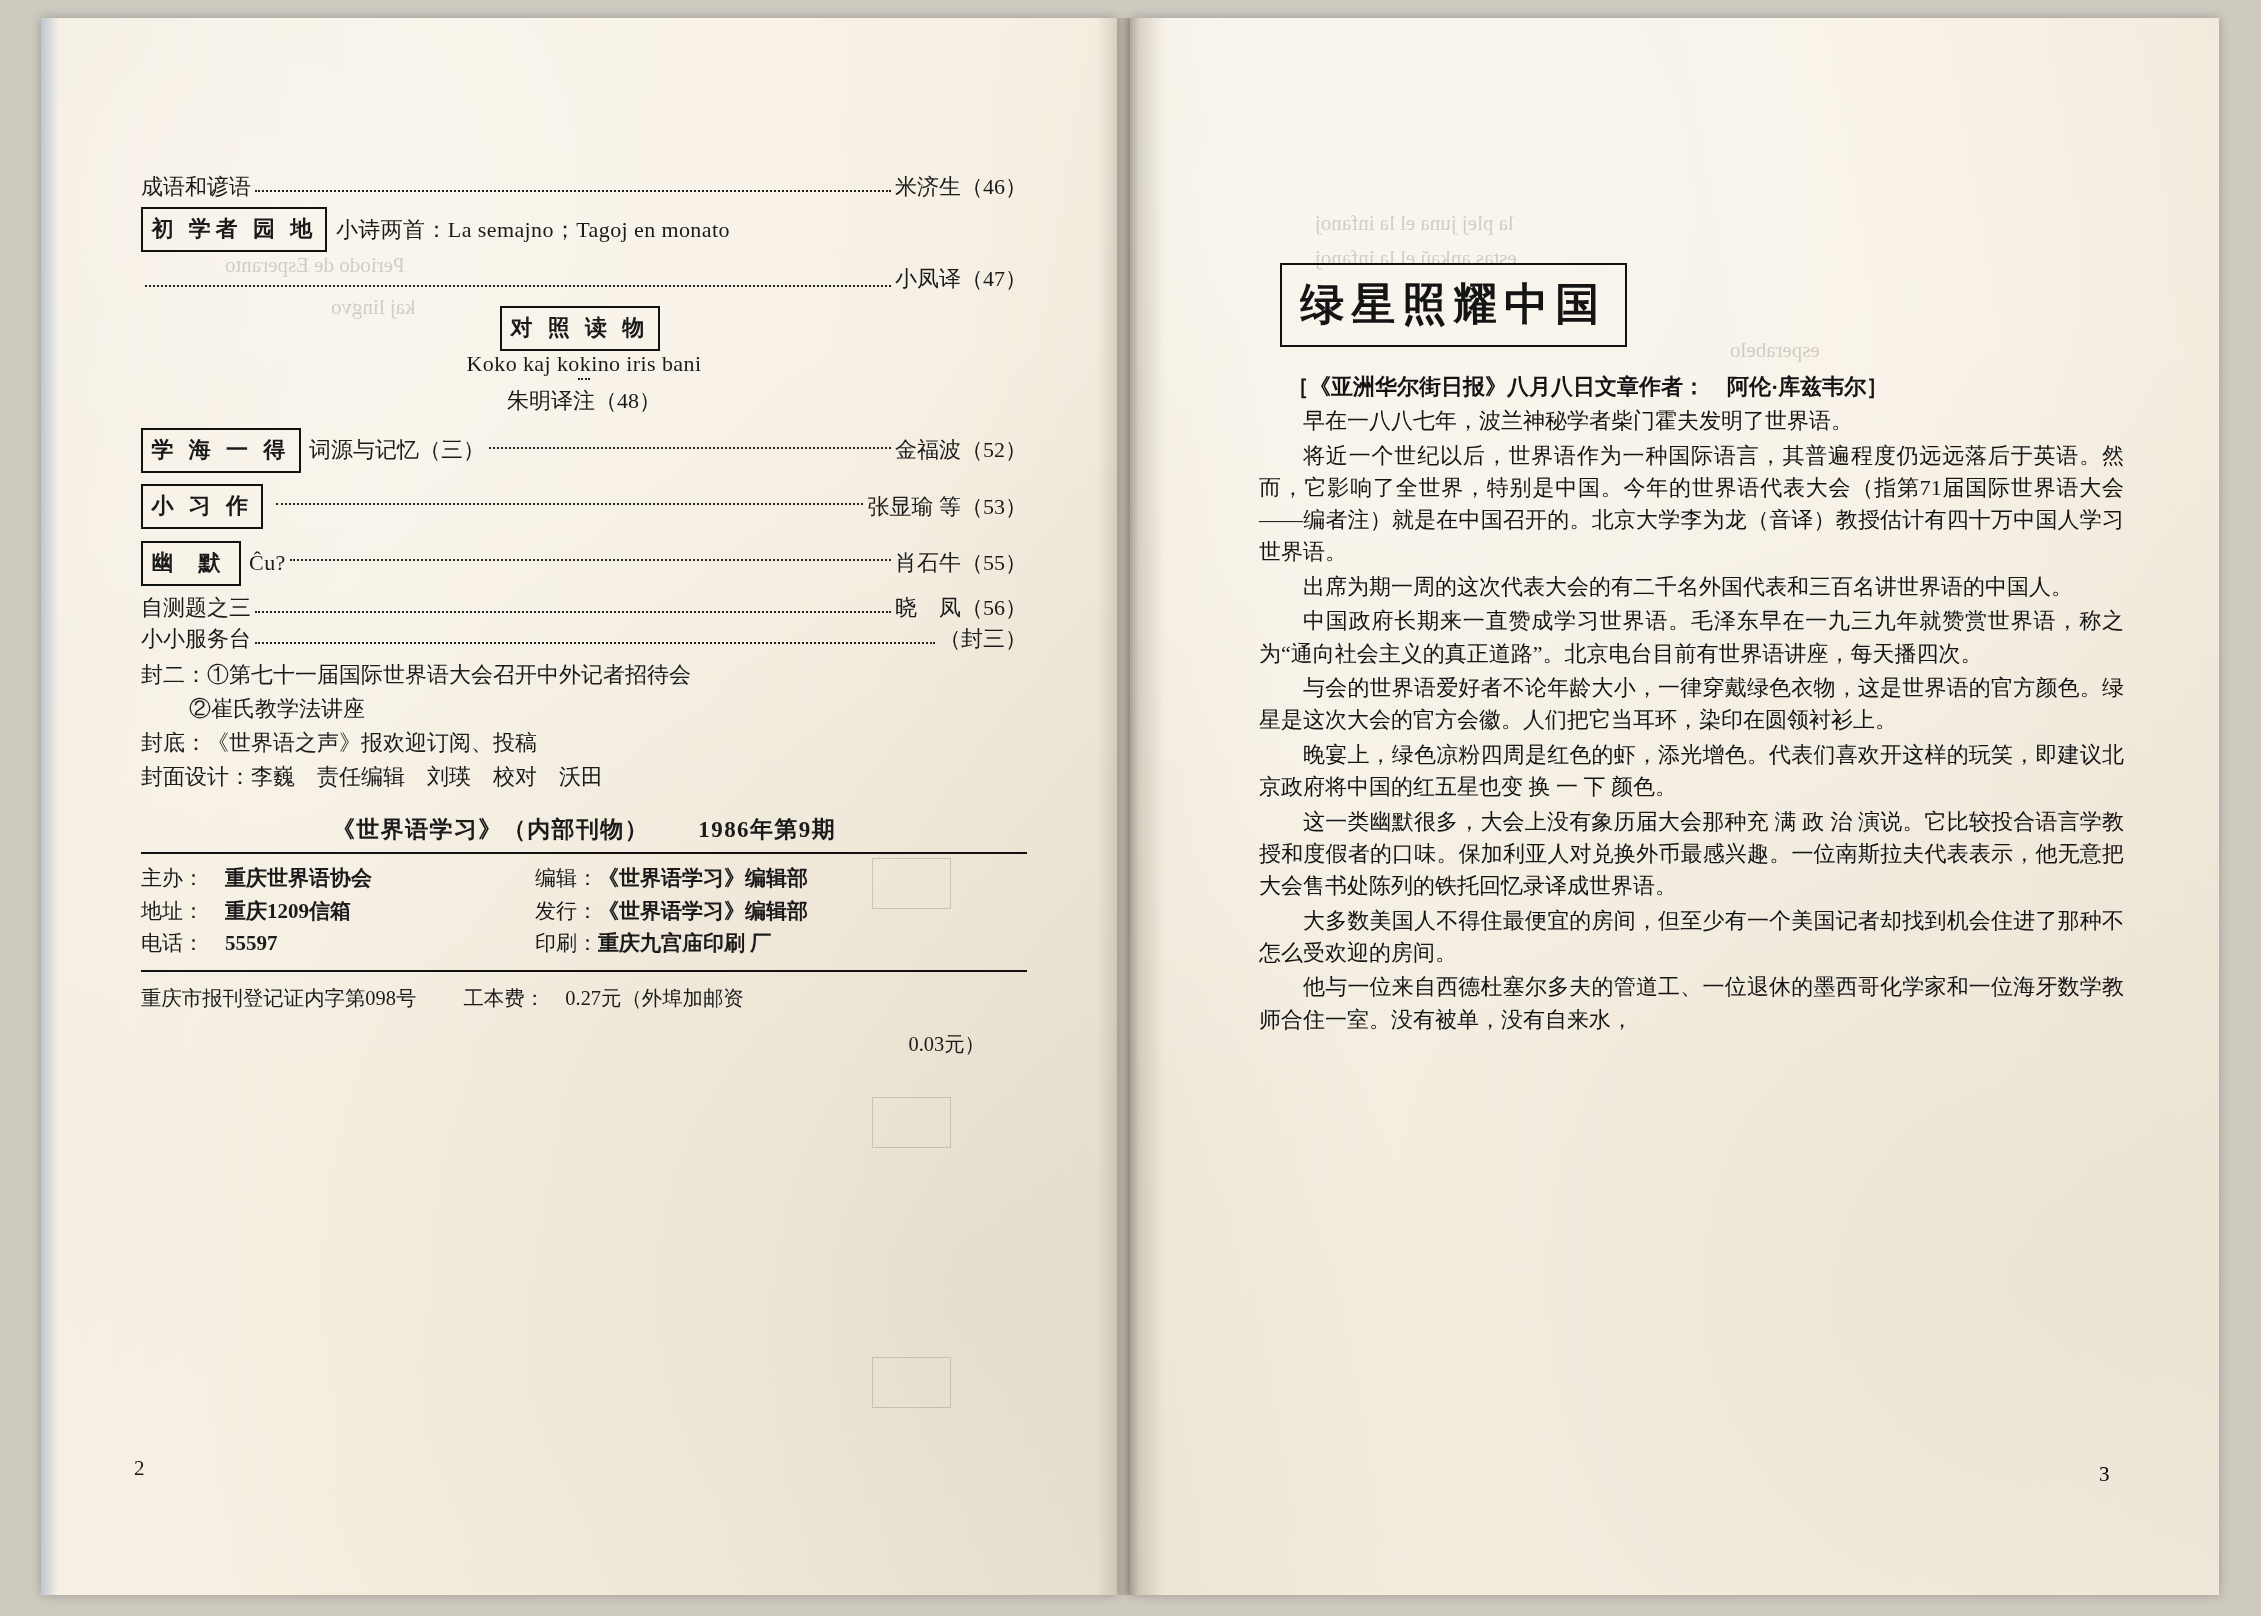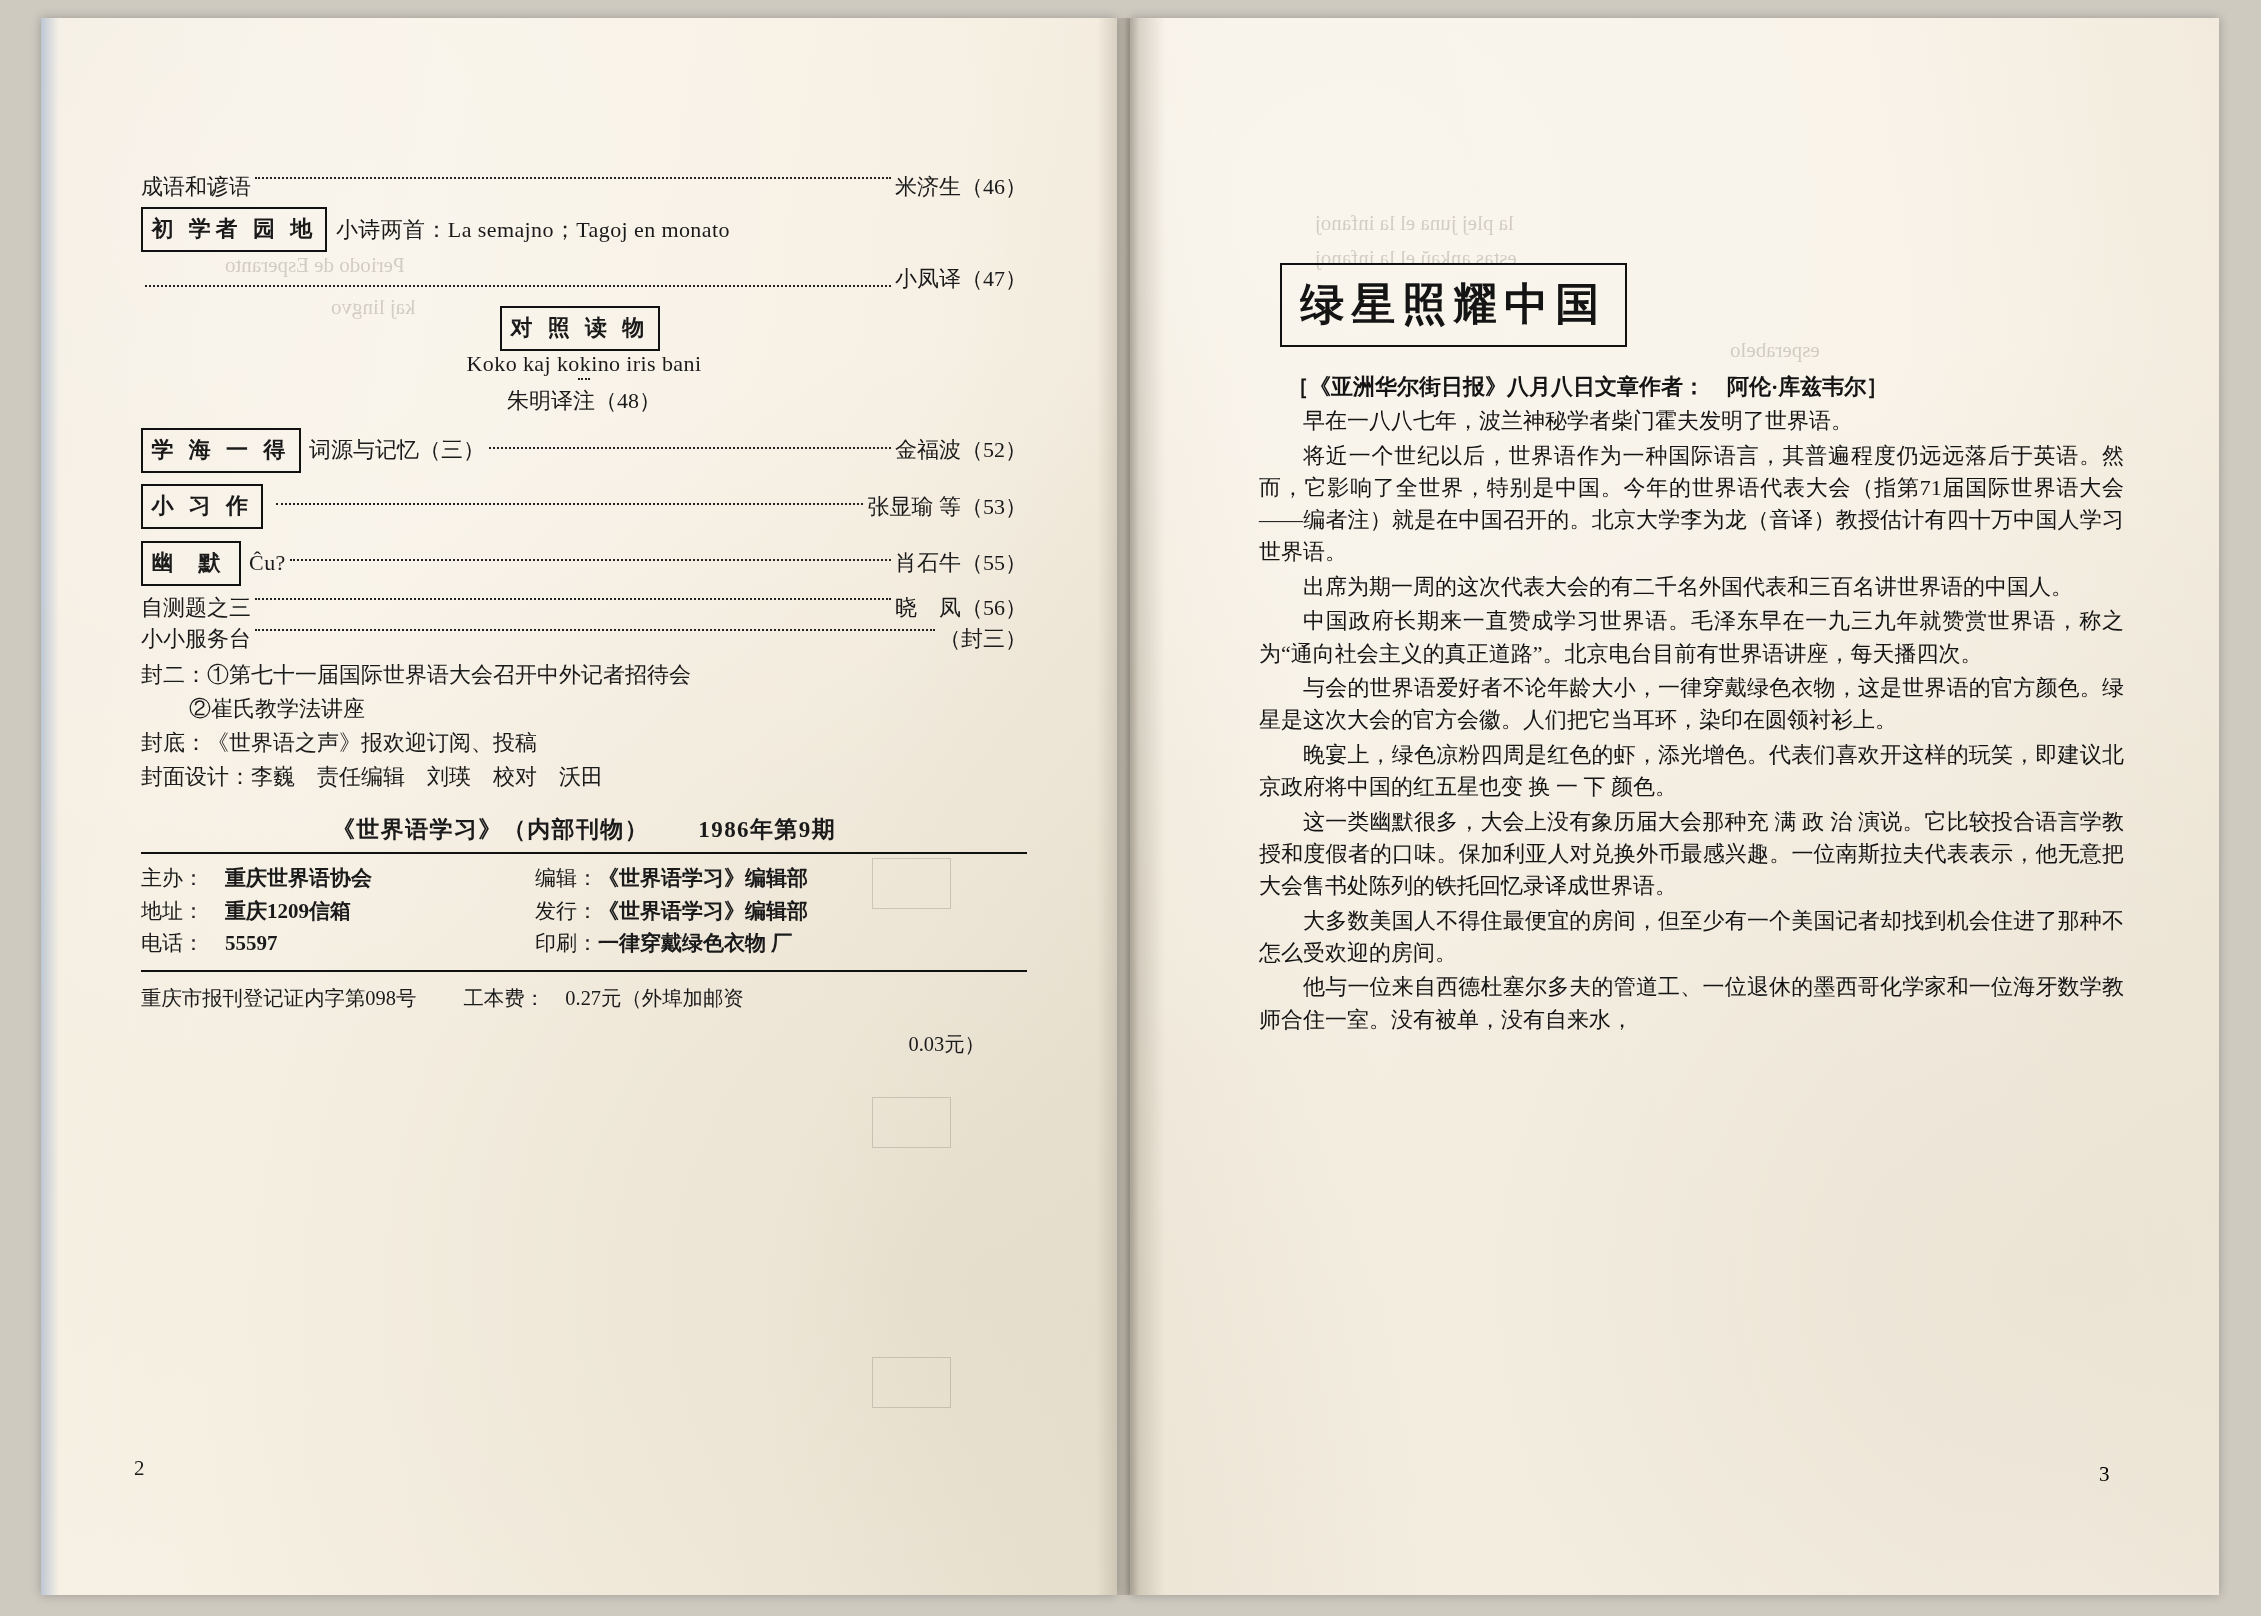--- a/index.html
+++ b/index.html
@@ -66,21 +66,21 @@
   
   .left-content {
     position: absolute;
     left: 141px;
     top: 176px;
     width: 886px;
     color: #1a1a1a;
   }
   .toc-line {
     display: flex;
-    align-items: flex-start;
+    align-items: flex-end;
     font-size: 22px;
     line-height: 1.0;
     margin-bottom: 9.1px;
     white-space: nowrap;
   }
   .toc-line .lbl { font-size: 22px; }
   .dots {
     flex: 1 1 auto;
     border-bottom: 2.1px dotted #222;
     margin: 0 4.2px 6.3px 4.2px;
@@ -329,21 +329,21 @@
             <span class="v">《世界语学习》编辑部</span>
           </div>
       </div>
       <div class="info-row">
         <div class="c1">
             <span class="k">电话：</span>
             <span class="v">55597</span>
           </div>
         <div class="c2">
             <span>印刷：</span>
-            <span class="v">一律穿戴绿色衣物 厂</span>
+            <span class="v">重庆九宫庙印刷 厂</span>
           </div>
       </div>
     </div>
 
     <div class="foot-note">
       <span>重庆市报刊登记证内字第098号</span>
       <span class="right-part">工本费：　0.27元（外埠加邮资</span>
     </div>
     <div class="foot-note foot-note-2">0.03元）</div>
   </div>

